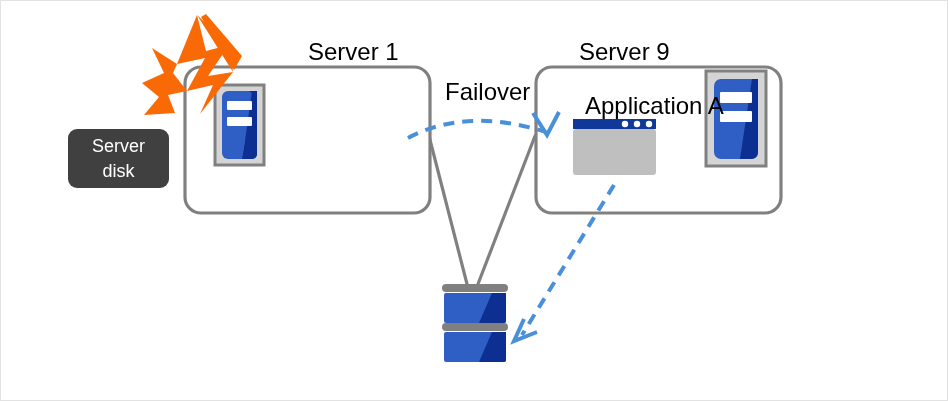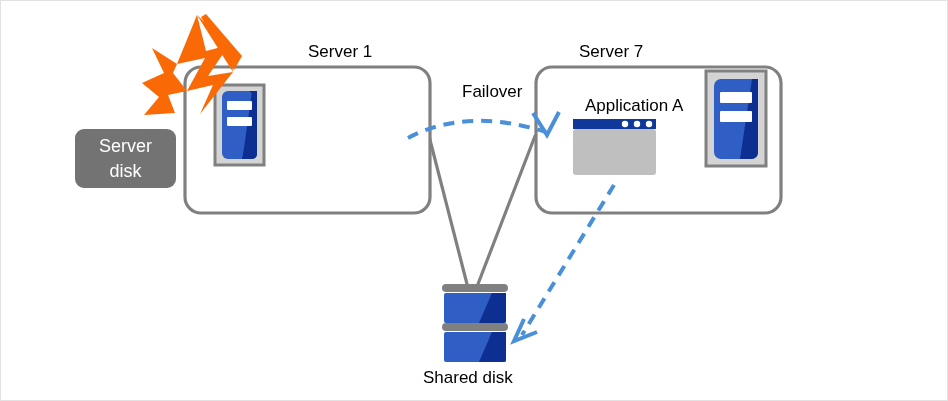--- a/index.html
+++ b/index.html
@@ -17,35 +17,35 @@
     overflow:hidden;
   }
   #svgroot{
     position:absolute;
     left:0;top:0;
     width:948px;height:401px;
   }
   .lbl{
     position:absolute;
     color:#000000;
-    font-size:17px;
+    font-size:24px;
     line-height:22px;
     white-space:nowrap;
     font-family:"Liberation Sans", sans-serif;
   }
   #server1-title{ left:307px; top:40px; }
   #server2-title{ left:578px; top:40px; }
-  #failover-label{ left:444px; top:80px;margin-left:17px; }
+  #failover-label{ left:444px; top:80px; }
   #appa-label{ left:553px; top:94px;margin-left:31px; }
   #shareddisk-label{ left:422px; top:366px; }
   #serverdown-badge{
     position:absolute;
-    left:74px; top:128px;
+    left:67px; top:128px;
     width:101px; height:59px;
-    background:#737373;
+    background:#404040;
     border-radius:9px;
     color:#ffffff;
     font-size:18px;
     line-height:25px;
     display:flex;
     flex-direction:column;
     align-items:center;
     justify-content:center;
     text-align:right;
     font-family:"Liberation Sans", sans-serif;
@@ -140,26 +140,25 @@
                Z" fill="#F96A06"></path>
       <path d="M196 14 L232 71 L228 44 Z" fill="#F96A06"></path>
       <path d="M176 63 L151 47 L163 72 L141 82 L158 96 L143 114 L174 112 L167 94 L186 90 L172 72 Z" fill="#F96A06"></path>
       <path d="M200 16 L233 69 L241 55 L205 13 Z" fill="#F96A06"></path>
     </g>
 
   </svg>
 
   <div class="lbl" id="server1-title">Server 1</div>
 
-  <div class="lbl" id="server2-title">Server 7</div>
+  <div class="lbl" id="server2-title">Server 9</div>
 
   <div class="lbl" id="failover-label">Failover</div>
 
   <div class="lbl" id="appa-label">Application A</div>
 
-  <div class="lbl" id="shareddisk-label">Shared disk</div>
 
   <div id="serverdown-badge">
     <span>Server</span>
     <span>disk</span>
   </div>
 
 </div>
 
 </body></html>

